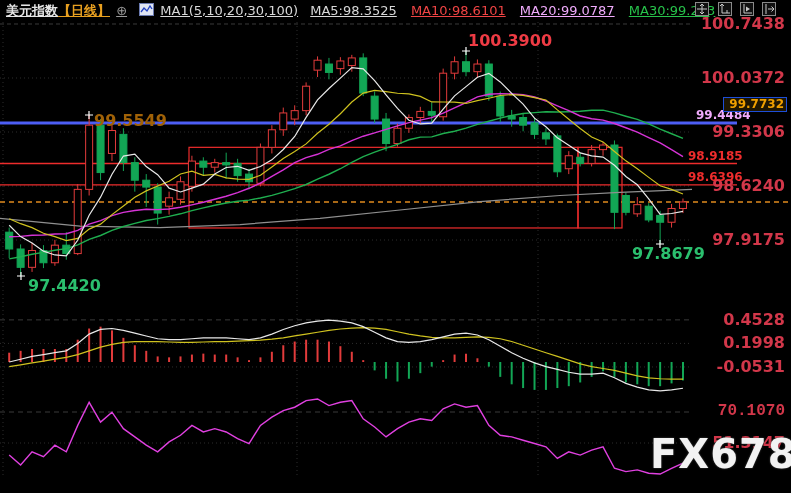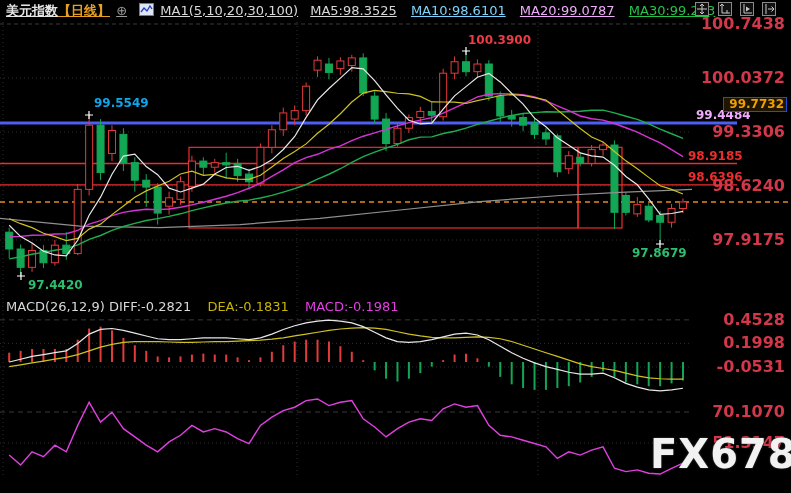--- a/index.html
+++ b/index.html
@@ -8,39 +8,39 @@
   #chart-svg{position:absolute;left:0;top:0;}
   .titlebar{position:absolute;left:0;top:0;width:791px;height:20px;font-size:13px;
             white-space:nowrap;z-index:5;}
   .titlebar span{position:relative;top:1px;text-decoration:underline;}
   .t-sym{color:#e6e6e6;font-weight:bold;margin-left:6px;}
   .t-per{color:#e8a020;font-weight:bold;}
   .t-add{color:#9a9a9a;margin-left:2px;}
   .t-mini{display:inline-block;margin:0 2px 0 8px;vertical-align:-1px;}
   .t-ma{color:#d8d8d8;}
   .t-ma5{color:#d8d8d8;margin-left:8px;}
-  .t-ma10{color:#7dd3fc;margin-left:10px;}
+  .t-ma10{color:#ef4444;margin-left:10px;}
   .t-ma20{color:#f0abfc;margin-left:10px;}
   .t-ma30{color:#27c24a;margin-left:10px;}
   .tb-icons{position:absolute;right:28px;top:3px;}
   .tb-icons span{display:inline-block;margin-left:4px;cursor:pointer;}
   .macd-row,.rsi-row{position:absolute;left:6px;font-size:13px;z-index:5;white-space:nowrap;}
   .macd-row{top:299px;}
   .rsi-row{top:388px;}
   .c-white{color:#d8d8d8;}
   .c-yellow{color:#c8b400;margin-left:12px;}
   .c-mag{color:#e040e0;margin-left:12px;}
   .ind-param{color:#d8d8d8;}
   #overlay div{position:absolute;line-height:13px;}
   .ylab{color:#d2374a;font-size:16px;font-weight:bold;right:6px;text-align:right;}
   .ylab-orange{color:#f0a000;font-size:12px;font-weight:bold;background:#1e1602;
                border:1px solid #1d4ed8;padding:0 2px;text-align:right;}
   .tag-blue{color:#f0abfc;font-size:12px;font-weight:bold;}
   .tag-red{color:#ee2c2c;font-size:12px;font-weight:bold;width:46px;text-align:right;}
-  .anno{font-size:12px;font-weight:bold;}
+  .anno{font-size:16px;font-weight:bold;}
   .watermark{position:absolute;left:650px;top:431px;font-size:40px;font-weight:bold;
              color:#f2f2f2;letter-spacing:1px;z-index:6;text-shadow:0 0 2px #555;}
   .xaxis{position:absolute;left:0;top:476px;width:791px;height:17px;border-top:1px solid #3f3f3f;
          z-index:5;}
   .xaxis span{position:absolute;top:2px;font-size:12px;color:#d8d8d8;}
   .xl-hl{color:#e8b420 !important;background:#201700;border:1px solid #584400;
          padding:0 2px;top:1px !important;}
 </style>
 </head>
 <body>
@@ -287,44 +287,38 @@
             <path d="M4 2v9h8" stroke="#c8c8c8" fill="none"></path>
             <path d="M6 4.5l4 2.5-4 2.5z" fill="#c8c8c8"></path>
           </svg></span>
       <span><svg width="14" height="14">
             <rect x="0.5" y="0.5" width="13" height="13" fill="#101010" stroke="#8a8a8a"></rect>
             <path d="M4 2v10M6 7h6M9.5 4.5L12 7l-2.5 2.5" stroke="#c8c8c8" fill="none"></path>
           </svg></span>
     </span>
   </div>
 
-  <div class="macd-row">
-    <span class="ind-param">MACD(26,12,9)</span>
-    <span class="c-white">DIFF:-0.2821</span>
-    <span class="c-yellow">DEA:-0.1831</span>
-    <span class="c-mag">MACD:-0.1981</span>
-  </div>
 
 
   <div id="overlay">
       <div class="ylab" style="top: 16.9946px; right: 6px;">100.7438</div>
       <div class="ylab" style="top: 71px; right: 6px;">100.0372</div>
       <div class="ylab" style="top: 125.005px; right: 6px;">99.3306</div>
       <div class="ylab" style="top: 179.011px; right: 6px;">98.6240</div>
       <div class="ylab" style="top: 233.009px; right: 6px;">97.9175</div>
       <div class="ylab" style="top: 312.89px; right: 6px;">0.4528</div>
       <div class="ylab" style="top: 336.419px; right: 6px;">0.1998</div>
       <div class="ylab" style="top: 359.938px; right: 6px;">-0.0531</div>
-      <div class="ylab" style="top: 405px; right: 6px;">70.1070</div>
+      <div class="ylab" style="top: 405px; right: 6px; font-family: Liberation Mono, monospace;">70.1070</div>
       <div class="ylab" style="top: 436.007px; right: 6px;">51.3147</div>
       <div class="tag-blue" style="top: 109.002px; left: 696px;">99.4484</div>
       <div class="tag-red" style="top: 149.502px; left: 688px;">98.9185</div>
       <div class="tag-red" style="top: 170.819px; left: 688px;">98.6396</div>
       <div class="ylab-orange" style="top: 97px; right: 4px; width: 58px;">99.7732</div>
-      <div class="anno" style="top: 97px; left: 94px; color: #0ea5e9;">99.5549</div>
+      <div class="anno" style="top: 114px; left: 94px; color: #a16207;">99.5549</div>
       <div class="anno" style="top: 34px; left: 468px; color: rgb(238, 59, 68);">100.3900</div>
       <div class="anno" style="top: 279px; left: 28px; color: rgb(43, 191, 110);">97.4420</div>
       <div class="anno" style="top: 247px; left: 632px; color: rgb(43, 191, 110);">97.8679</div>
     </div>
 
   <div class="watermark">FX678</div>
 
 
 </div>
 

